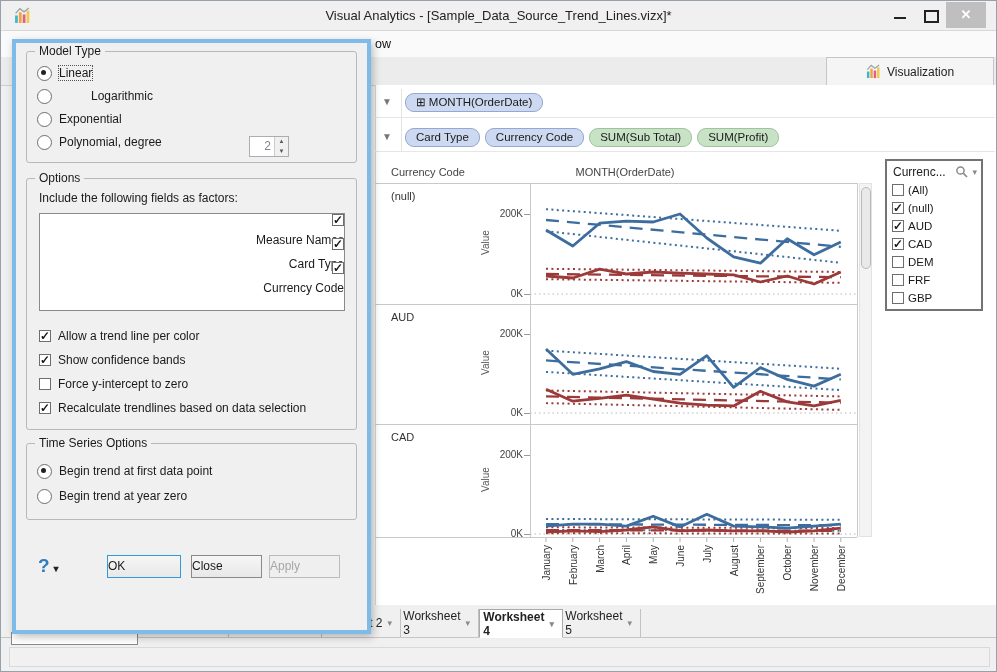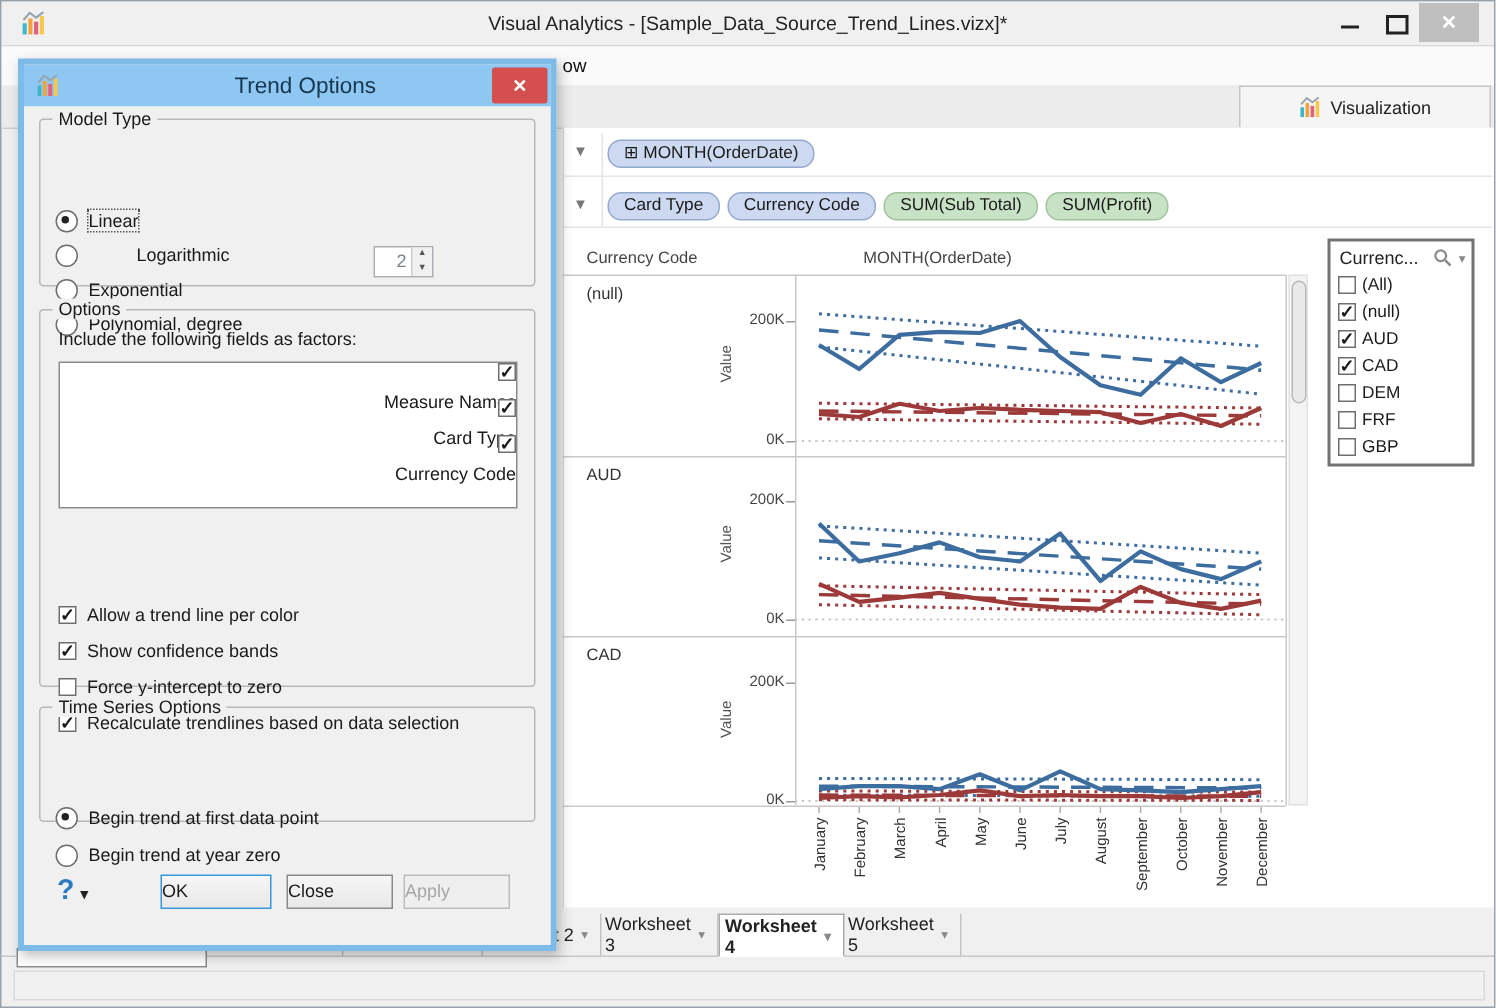--- a/index.html
+++ b/index.html
@@ -70,21 +70,21 @@
   .dialog{left:11px;top:38px;width:359px;height:595px;border:4px solid #7fbbe9;box-sizing:border-box;
     background:#f0f0f0;z-index:50;box-shadow:2px 3px 8px rgba(0,0,0,.25);}
   .dlg-title{height:28px;background:#8ec7f1;position:relative;display:flex;align-items:center;}
   .dlg-title .ttl{flex:1;text-align:center;font-size:15px;color:#17364f;}
   .dlg-close{position:absolute;right:2px;top:2px;width:37px;height:24px;background:#d3504e;border-radius:2px;
     color:#fff;text-align:center;line-height:24px;font-size:12px;font-weight:bold;}
   .dlg-close::after{content:"✕";}
   .dlg-content{position:relative;width:100%;height:559px;background:#f0f0f0;}
   .group{position:absolute;border:1px solid #b8b8b8;border-radius:3px;box-sizing:border-box;}
   .legend{position:absolute;top:-8px;left:8px;background:#f0f0f0;padding:0 4px;font-size:12px;color:#1a1a1a;}
-  .radio-row,.check-row{position:absolute;left:10px;display:flex;align-items:center;gap:7px;height:18px;margin-top:46px;}
+  .radio-row,.check-row{position:absolute;left:10px;display:flex;align-items:center;gap:7px;height:18px;}
   .rlabel,.clabel{font-size:12px;color:#1a1a1a;white-space:nowrap;}
   .focusrect{outline:1px dotted #555;}
   .spinner{position:absolute;left:222px;top:84px;width:40px;height:21px;background:#fff;border:1px solid #abadb3;
     box-sizing:border-box;display:flex;}
   .spin-val{flex:1;text-align:right;line-height:19px;padding-right:3px;color:#7c848c;font-size:12px;}
   .spin-btns{width:13px;border-left:1px solid #ccc;display:flex;flex-direction:column;background:#f0f0f0;}
   .spin-up,.spin-dn{flex:1;font-size:6px;color:#555;text-align:center;line-height:9px;}
   .spin-up::after{content:"▲";} .spin-dn::after{content:"▼";}
   .listbox{position:absolute;left:12px;top:34px;width:306px;height:98px;background:#fff;border:1px solid #8a8a8a;box-sizing:border-box;}
   .lb-row{display:flex;align-items:flex-end;gap:7px;height:24px;padding-left:8px;flex-direction:column;}
@@ -299,31 +299,20 @@
       </div>
       <div class="sheet-tab" style="left: 562px; width: 78px;">
         <span>Worksheet 5</span>
         <span class="dd-arrow"></span>
       </div>
     </div>
   <div class="abs frag-white"></div>
   <div class="abs statusbar"></div>
 
   <div class="abs dialog">
-    <div class="dlg-title">
-      <svg style="margin-left:8px" width="16" height="16" viewBox="0 0 16 16">
-        <rect x="1" y="8" width="2.6" height="7" fill="#3fb6c9"></rect>
-          <rect x="4.6" y="5" width="2.6" height="10" fill="#f2a33c"></rect>
-        <rect x="8.2" y="7" width="2.6" height="8" fill="#e0607e"></rect>
-          <rect x="11.8" y="3.5" width="2.6" height="11.5" fill="#f5c84b"></rect>
-        <polyline points="1.5,6 5.5,1.5 9.5,4.5 14,1" fill="none" stroke="#9aa4ac" stroke-width="1.3"></polyline>
-      </svg>
-      <span class="ttl">Trend Options</span>
-      <span class="dlg-close"></span>
-    </div>
     <div class="dlg-content">
 
       <div class="group" style="left:10px;top:8px;width:331px;height:112px">
         <span class="legend">Model Type</span>
         <div id="model-radios">
             <div class="radio-row" style="top: 12px;">
               <span class="radio sel"></span>
               <span class="rlabel focusrect">Linear</span>
             </div>
             <div class="radio-row" style="top: 35px; gap: 39px;">

